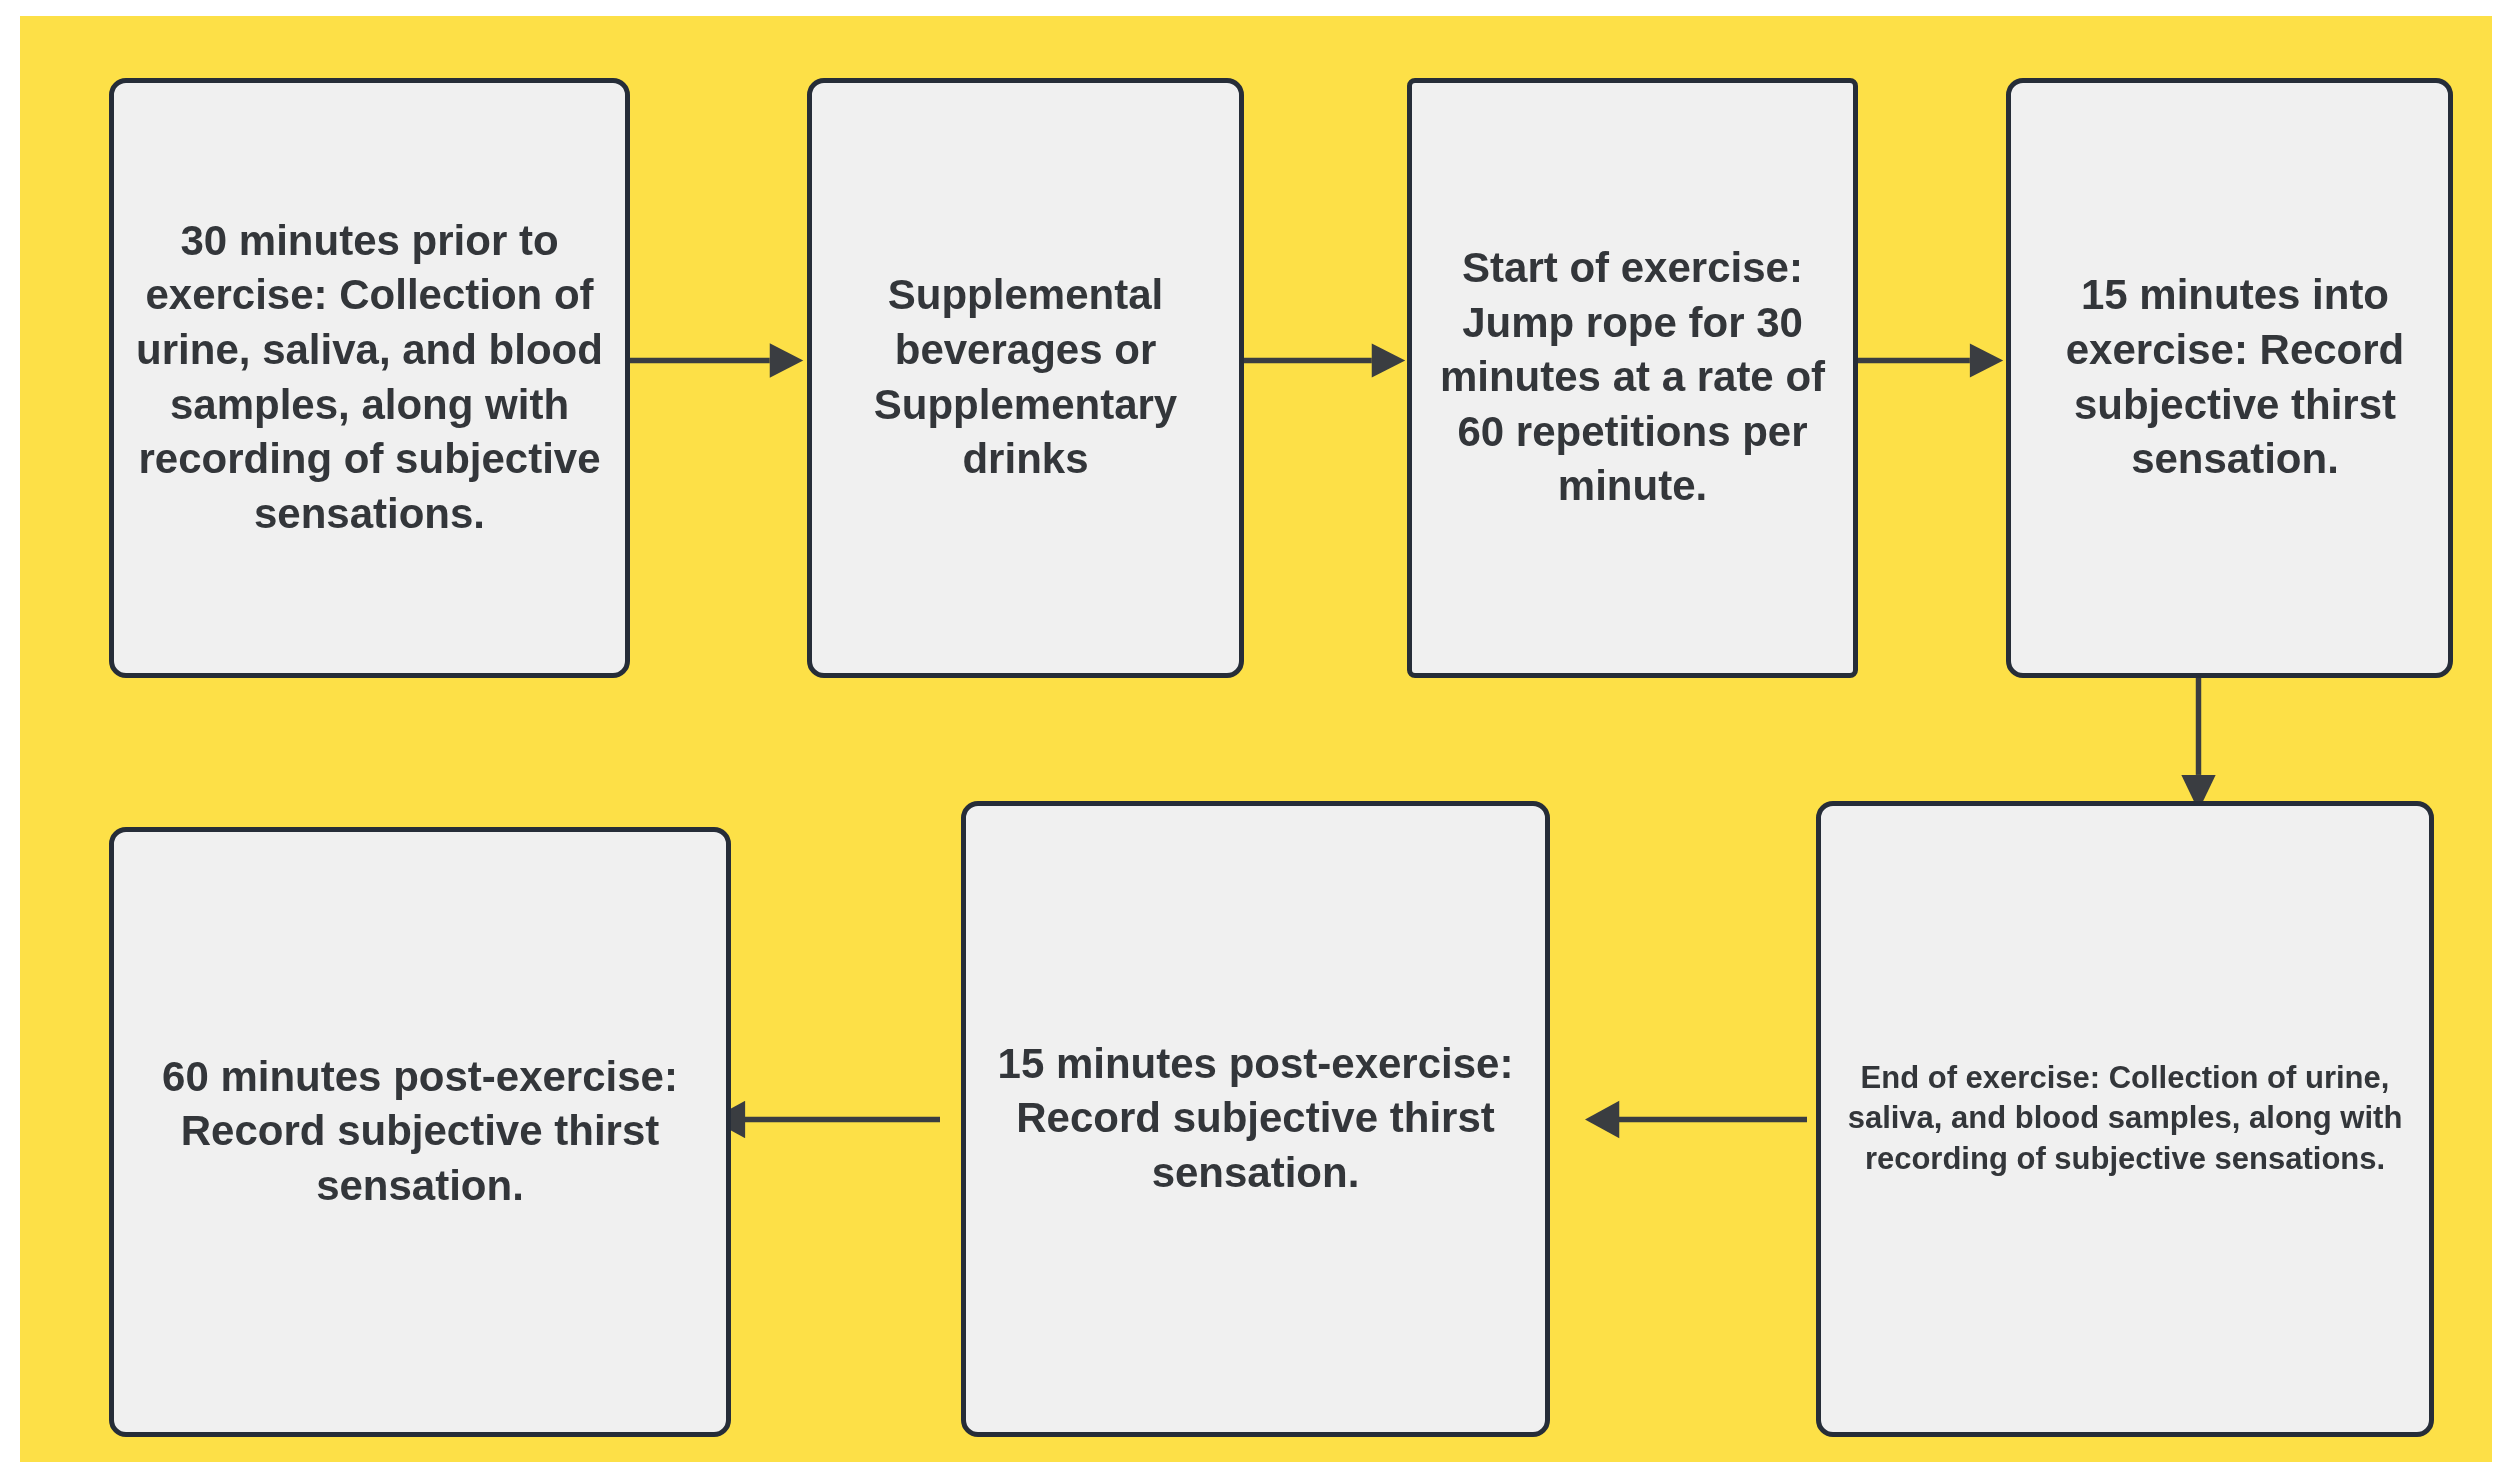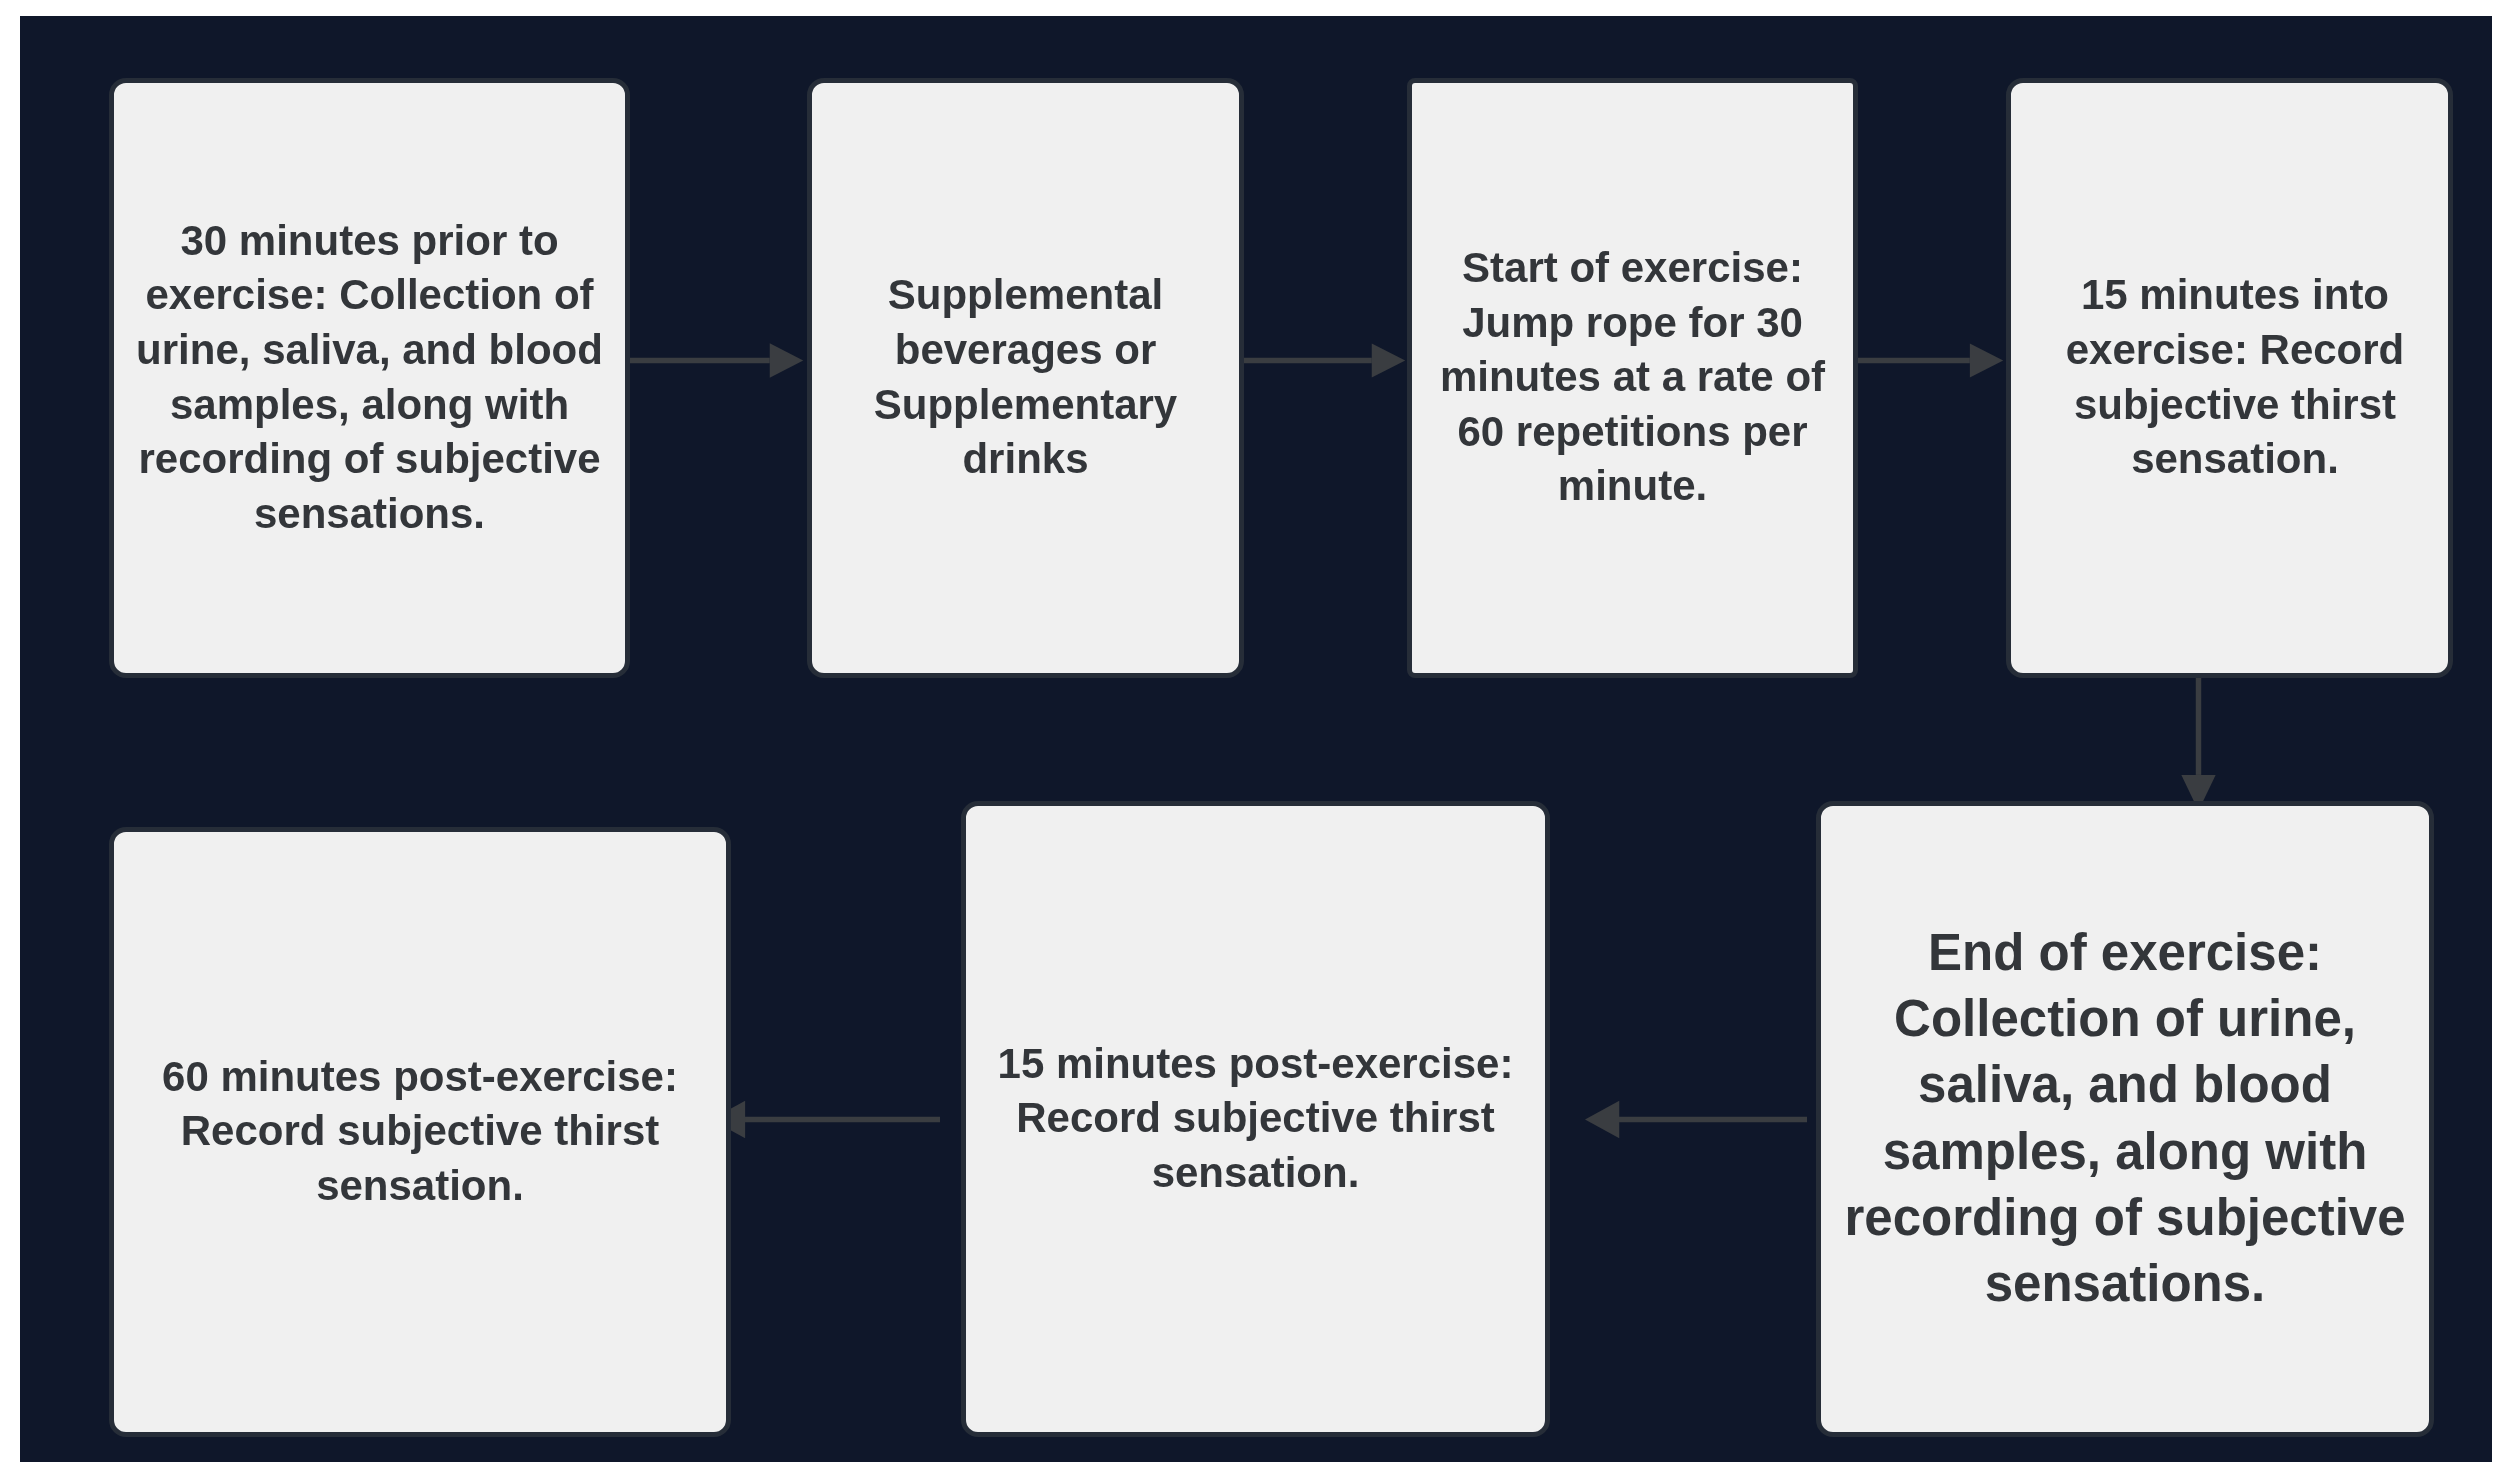--- a/index.html
+++ b/index.html
@@ -14,21 +14,21 @@
     background: #ffffff;
     font-family: "Liberation Sans", sans-serif;
     overflow: hidden;
   }
   #diagram-surface {
     position: absolute;
     left: 20px;
     top: 15.5px;
     width: 2472px;
     height: 1446px;
-    background: #0f172a;
+    background: #fde047;
   }
   .node {
     position: absolute;
     box-sizing: border-box;
     background: #f0f0f0;
     border: 5.4px solid #262d38;
     border-radius: 17px;
     display: flex;
     align-items: center;
     justify-content: center;
@@ -65,21 +65,21 @@
     left: 89px;  top: 811px; width: 622px;  height: 610px;
     font-size: 42px;
     text-align: center;
   }
   #node-post15-thirst {
     left: 941px; top: 785px; width: 589px;  height: 636px;
     font-size: 42px;
   }
   #node-end-exercise-sampling {
     left: 1796px; top: 785px; width: 618px;  height: 636px;
-    font-size: 51px;
+    font-size: 31px;
   }
 
   
   .connector {
     position: absolute;
   }
   .connector svg { display: block; overflow: visible; }
 </style>
 </head>
 <body>

